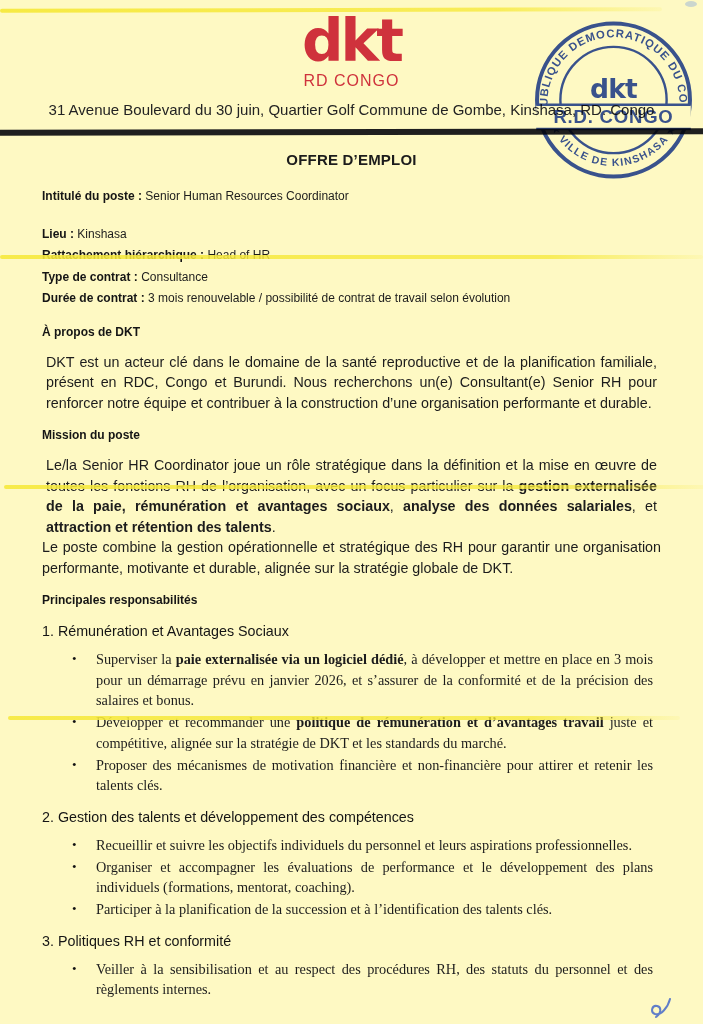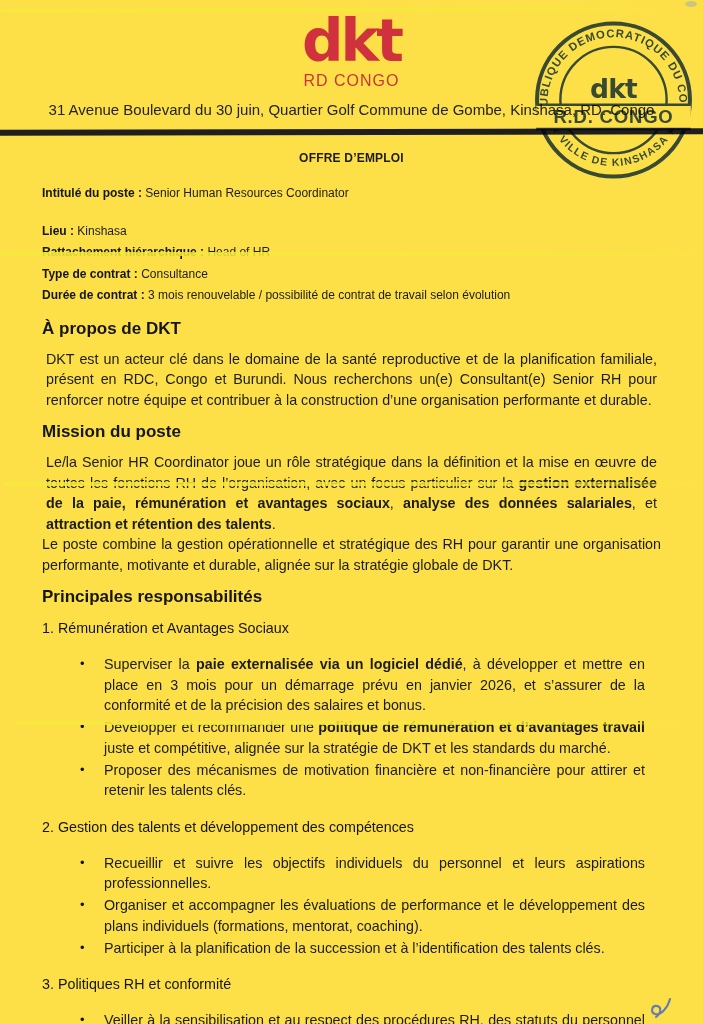--- a/index.html
+++ b/index.html
@@ -1,47 +1,47 @@
 <!DOCTYPE html>
 <html><head>
 <meta charset="utf-8">
 <style>
   html,body{margin:0;padding:0;background:#e8e8e8;}
   .page{
     position:relative; width:703px; height:1024px; margin:0 auto;
-    background:#fde047; overflow:hidden;
+    background:#fef9c3; overflow:hidden;
     font-family:"Liberation Sans", sans-serif; color:#1c1c1c;
   }
   
   .hl{position:absolute; height:4px; pointer-events:none; border-radius:2px;
       background:linear-gradient(90deg, rgba(246,233,61,.95) 0%, rgba(246,233,61,.8) 75%, rgba(246,233,61,.12) 100%);}
   .hl-top{top:8px; left:0; width:662px; transform:rotate(-.15deg);}
   
   .header{text-align:center; padding-top:14px;}
   .logo-dkt{font-family:"DejaVu Sans", sans-serif; font-weight:800; font-size:58px;
             line-height:54px; letter-spacing:-3px; color:#cf323c;}
   .logo-sub{font-size:16px; line-height:24px; letter-spacing:1px; color:#cf323c; margin-top:1px;}
   .address{font-size:15px; line-height:20px; margin-top:7px; color:#232323;}
   .bar{height:6px; background:#1f1f1f; margin-top:9px; transform:rotate(-.12deg);}
   
   .stamp{position:absolute; left:533px; top:18px; z-index:5; mix-blend-mode:multiply; opacity:.93;}
   
   .content{padding:0 42px;}
-  .doc-title{text-align:center; font-size:12px; font-weight:bold; letter-spacing:.2px; margin:16px 0 0;}
+  .doc-title{text-align:center; font-size:15px; font-weight:bold; letter-spacing:.2px; margin:16px 0 0;}
   .meta{font-size:12px; line-height:21.5px;}
   .meta-first{margin-top:18px;}
   .meta-group{margin-top:16px;}
   .meta-row{position:relative;}
   .meta b{color:#151515;}
-  h2{font-size:17px; font-weight:bold; margin:12px 0 0; line-height:20px; color:#151515;}
+  h2{font-size:12px; font-weight:bold; margin:12px 0 0; line-height:20px; color:#151515;}
   .content p{margin:10px 4px 0; text-align:justify; font-size:14.3px; line-height:20.5px; position:relative;}
   .content p.cont{margin:0;}
   .resp-section{margin-top:11px;}
   .resp-section h3{font-size:14.3px; font-weight:normal; margin:0 0 1px; line-height:20px; color:#151515;}
-  ul{list-style:none; margin:16px; padding:0 0 0 46px;}
+  ul{list-style:none; margin:8px; padding:0 0 0 46px;font-family:Liberation Serif, serif;}
   li{position:relative; text-align:justify; font-size:14.3px; line-height:20.5px; margin:0 0 1.5px;}
   li::before{content:"•"; position:absolute; left:-24px; top:0; font-size:13px; color:#111;}
   
   .hl-inline{position:absolute; height:4px; pointer-events:none; z-index:4; border-radius:2px;
       background:linear-gradient(90deg, rgba(246,233,61,.9) 0%, rgba(246,233,61,.78) 78%, rgba(246,233,61,.1) 100%);}
   .hl-meta{top:10px; left:-42px; width:703px;}
   .hl-mission{top:30px; left:-42px; width:703px;}
   .hl-b3{top:4px; left:-88px; width:672px;}
   .pen-mark{position:absolute; right:30px; bottom:0; z-index:6;}
   .smudge{position:absolute; right:6px; top:1px; width:12px; height:6px;

